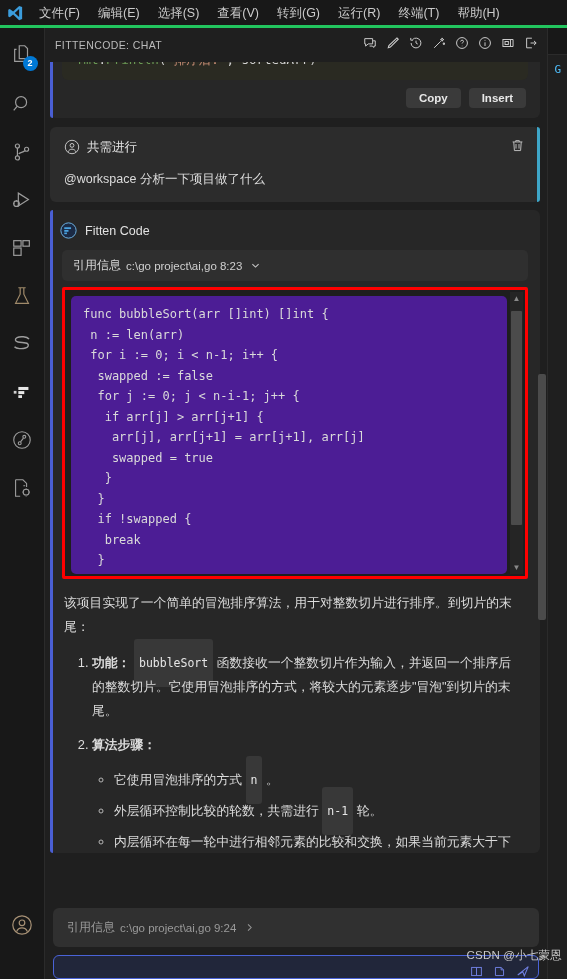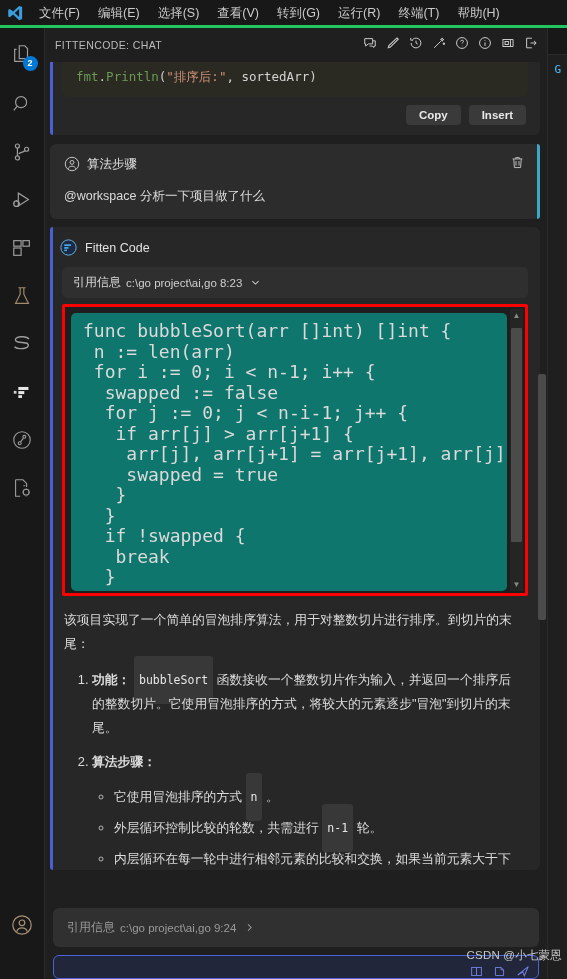--- a/index.html
+++ b/index.html
@@ -61,21 +61,21 @@
   .hdr-btn {
     width: 20px; height: 20px; display: flex; align-items: center; justify-content: center;
     color: #cccccc; border-radius: 4px;
   }
 
   
   .chat-body {
     flex: 1; position: relative; overflow: hidden;
     padding: 0 0 0 0;
   }
-  .chat-inner { position: absolute; left: 0; top: 17px; width: 502px; }
+  .chat-inner { position: absolute; left: 0; top: 0; width: 502px; }
 
   .msg { position: relative; margin: 0 7px 8px 5px; border-radius: 6px; }
   .msg-assistant { background: #272727; }
   .msg-user { background: #2c2c2c; }
   .accent-user { position: absolute; right: 0; top: 0; bottom: 0; width: 3px; background: #3ea6c8; border-radius: 0 6px 6px 0; }
   .accent-left { position: absolute; left: 0; top: 0; bottom: 0; width: 3px; background: #4a5fd4; border-radius: 6px 0 0 6px; }
 
   
   .card-top { background: #272727; border-radius: 6px; margin: 0 7px 0 5px; position: relative; padding-bottom: 10px; }
   .code-olive {
@@ -113,23 +113,23 @@
   .ref-label { font-size: 12px; color: #d8d8d8; }
   .ref-path { font-size: 11.5px; color: #cfcfcf; }
   .chev { color: #c9c9c9; display: flex; align-items: center; margin-left: 3px; }
 
   
   .code-highlight {
     position: relative; margin: 6px 12px 0 12px; border: 3px solid #ff0000;
     border-radius: 2px; background: #1e1e1e; height: 292px; overflow: hidden;
   }
   .code-dark {
-    background: #0f766e; margin: 6px 18px 6px 6px; border-radius: 5px;
+    background: #4c1d95; margin: 6px 18px 6px 6px; border-radius: 5px;
     padding: 8px 12px; font-family: "DejaVu Sans Mono", "Liberation Mono", monospace;
-    font-size: 18px; line-height: 20.5px; white-space: pre; color: #dadada;
+    font-size: 12px; line-height: 20.5px; white-space: pre; color: #dadada;
     height: 278px; overflow: hidden;
   }
   .cb-scroll {
     position: absolute; right: 2px; top: 2px; bottom: 2px; width: 13px;
     background: #252525; display: flex; flex-direction: column; align-items: center;
   }
   .cb-arrow { color: #8a8a8a; font-size: 8px; line-height: 9px; padding: 2px 0; }
   .cb-track { flex: 1; width: 13px; position: relative; }
   .cb-thumb { position: absolute; left: 1px; width: 11px; top: 6px; height: 214px; background: #4b4b4b; border-radius: 1px; }
 
@@ -424,21 +424,21 @@
         <div class="msg msg-user" style="margin-top:9px;">
           <div class="accent-user"></div>
           <div class="user-head">
             <span class="avatar-circle">
               <svg width="16" height="16" viewBox="0 0 20 20" fill="none" stroke="#d6d6d6" stroke-width="1.1">
                 <circle cx="10" cy="10" r="8.4"></circle>
                   <circle cx="10" cy="8" r="2.4"></circle>
                 <path d="M5.2 16c.9-2.3 2.6-3.3 4.8-3.3s3.9 1 4.8 3.3"></path>
               </svg>
             </span>
-            <span class="user-name">算法步骤</span>
+            <span class="user-name">共需进行</span>
             <span class="trash-btn">
               <span>
                 <svg width="15" height="15" viewBox="0 0 16 16" fill="none" stroke="#bdbdbd" stroke-width="1.05">
                   <path d="M2.8 4.2h10.4"></path>
                     <path d="M6.1 4.2V2.8h3.8v1.4"></path>
                   <path d="M4 4.2 4.7 13.4h6.6L12 4.2"></path>
                   <path d="M6.4 6.4v4.9M9.6 6.4v4.9"></path>
                 </svg>
               </span>
             </span>

